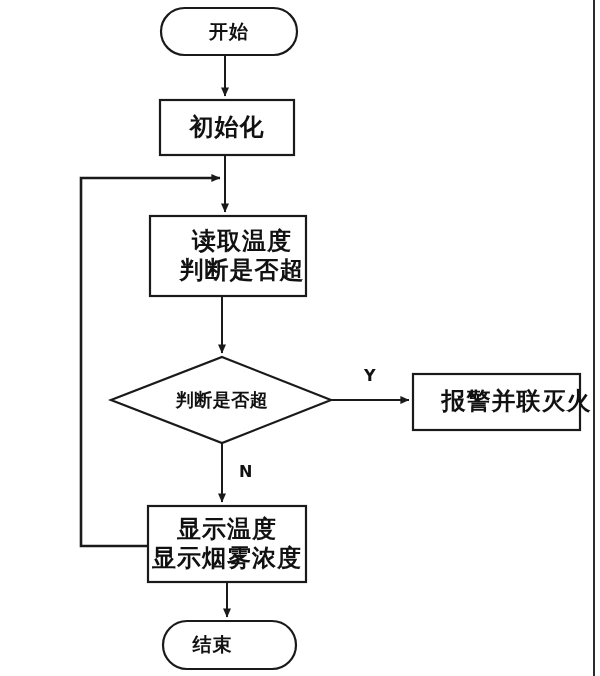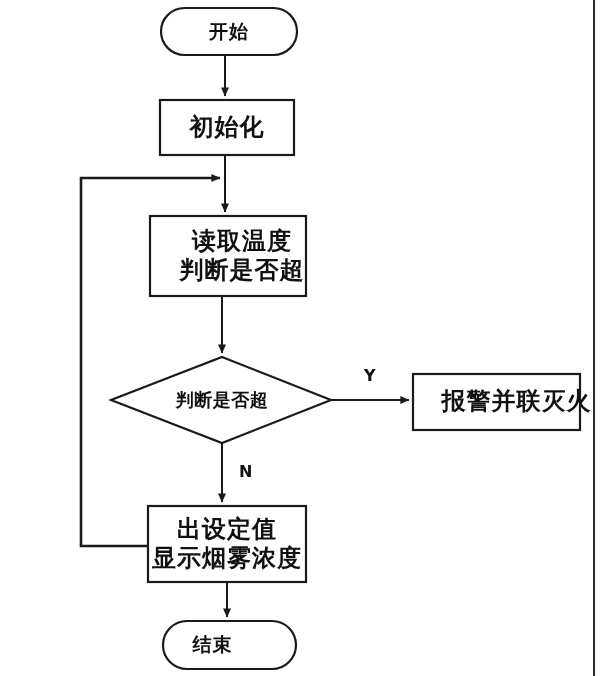--- a/index.html
+++ b/index.html
@@ -111,21 +111,21 @@
 
   <div class="node-label lbl-decision" style="left:117px; top:360px; width:210px; height:80px;">
     <span>判断是否超</span>
   </div>
 
   <div class="node-label lbl-process" style="left:413px; top:374px; width:167px; height:56px;padding-left:20px;">
     <span>报警并联灭火</span>
   </div>
 
   <div class="node-label lbl-process" style="left:148px; top:506px; width:158px; height:76px;">
-    <span>出设定值</span>
+    <span>显示温度</span>
     <span>显示烟雾浓度</span>
   </div>
 
   <div class="node-label lbl-terminal" style="left:146px; top:621px; width:133px; height:48px;">
     <span>结束</span>
   </div>
 
   <div class="branch-label" style="left:364px; top:366px;">Y</div>
 
   <div class="branch-label" style="left:239px; top:462px;">N</div>

